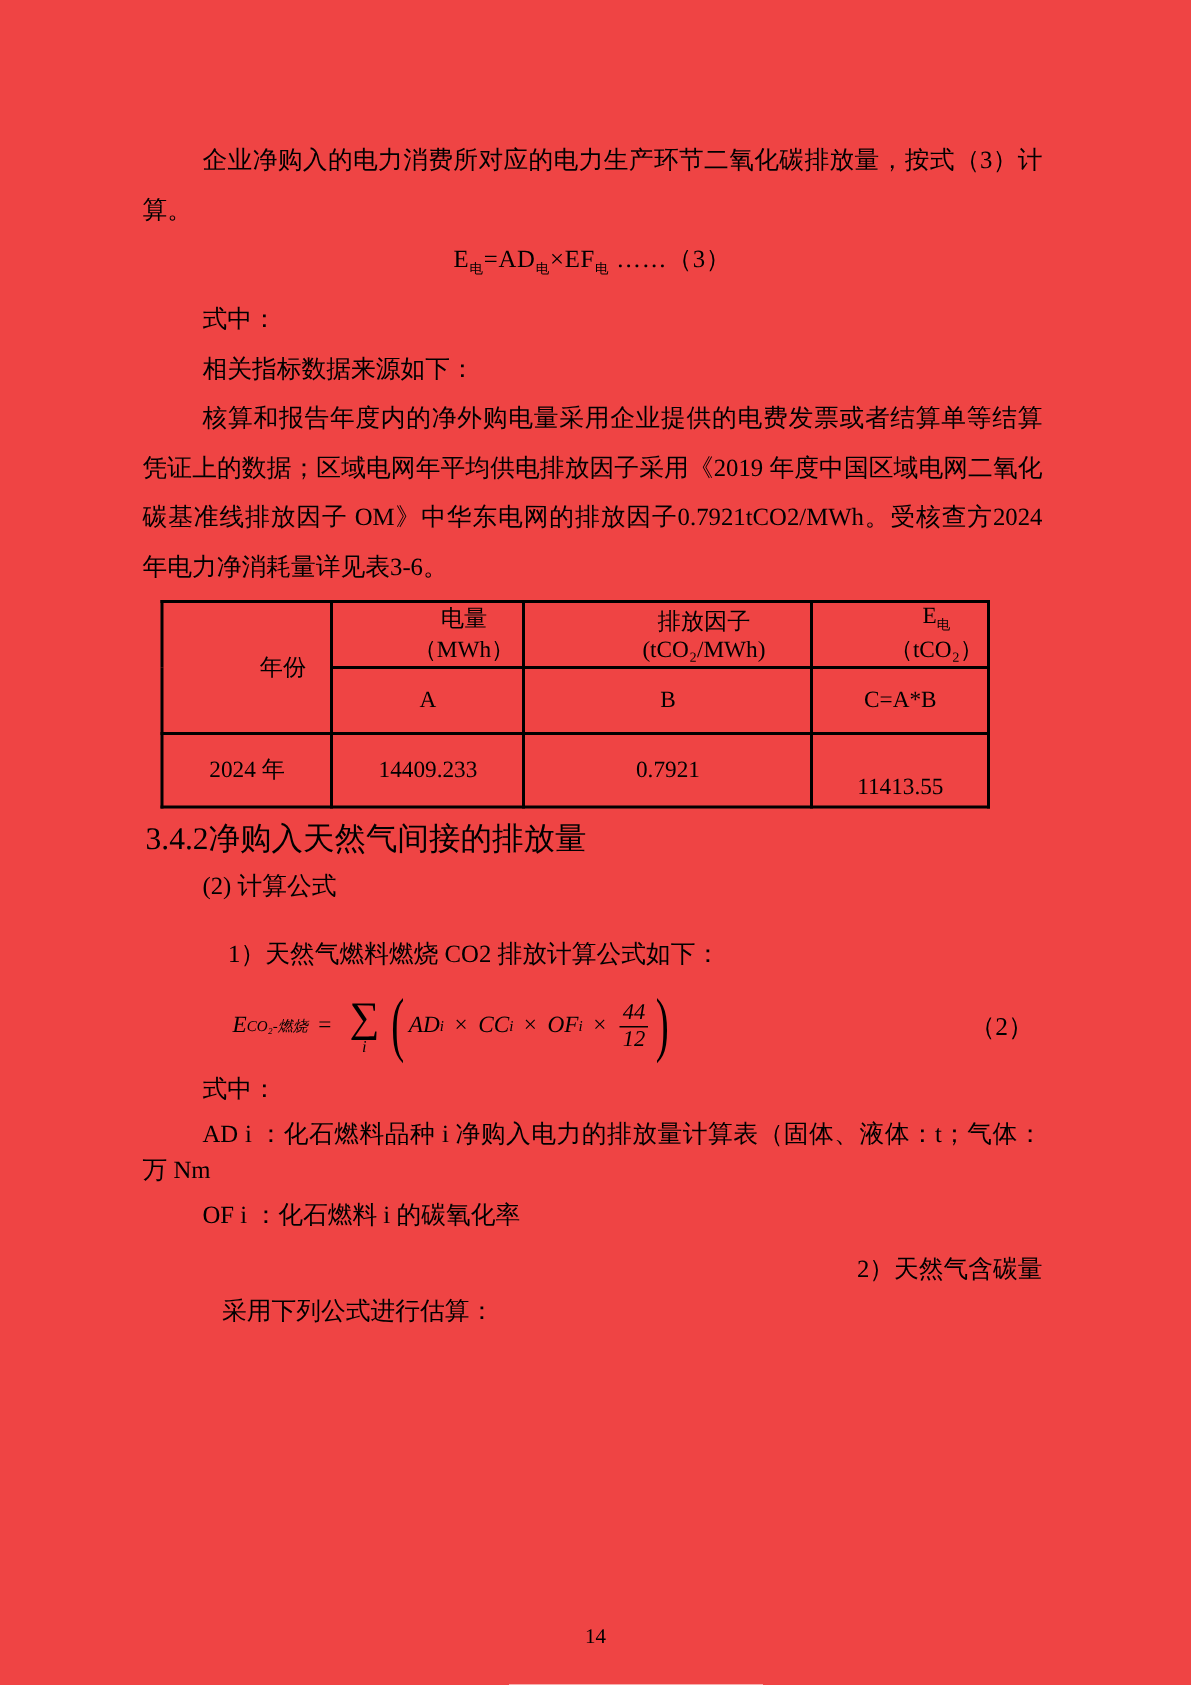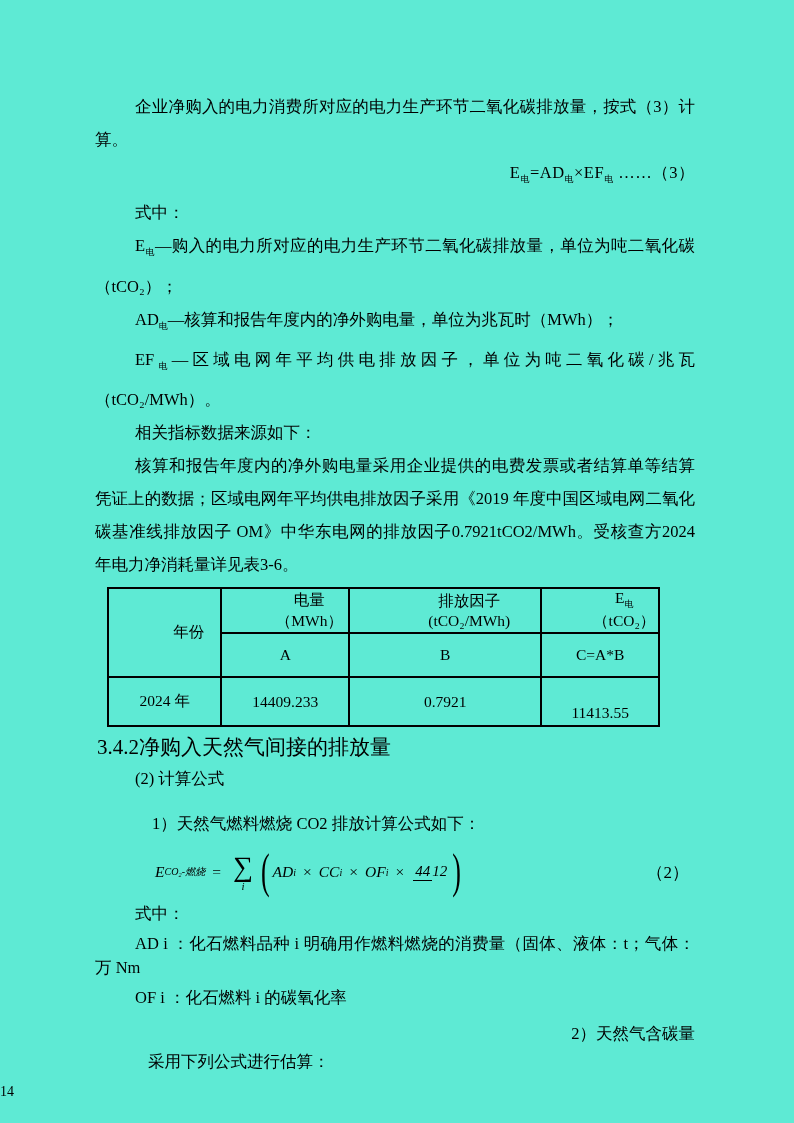--- a/index.html
+++ b/index.html
@@ -1,30 +1,30 @@
 <!DOCTYPE html>
 <html><head>
 <meta charset="utf-8">
 <style>
   html,body{margin:0;padding:0;background:#ffffff;}
   .page{
     position:relative;
     width:794px;height:1123px;
-    background:#5eead4;
+    background:#ef4444;
     font-family:"Liberation Serif","DejaVu Serif",serif;
     color:#000;
     overflow:hidden;
   }
   .content{
     position:absolute;left:95px;top:0;width:600px;padding-top:90px;
     font-size:16.5px;
   }
   .toppara{margin:0;line-height:33px;text-align:justify;}
   .indent{text-indent:40px;}
-  .formula3{line-height:33px;text-align:right;letter-spacing:.5px;}
+  .formula3{line-height:33px;text-align:center;letter-spacing:.5px;}
   .formula3 sub,.defs sub{font-size:9px;}
   .label-line{margin:0;line-height:33px;text-indent:40px;}
   .table-title{margin-top:2px;line-height:24px;text-align:center;font-size:16px;}
   table.t36{
     border-collapse:collapse;
     margin-left:12px;margin-top:6px;
     width:553px;
     table-layout:fixed;
     font-size:15.5px;
   }
@@ -52,51 +52,46 @@
     font-size:15.5px;
   }
   .mvar{font-style:italic;font-family:"Liberation Serif","DejaVu Serif",serif;}
   .msub{font-style:italic;font-size:10px;}
   .lhs-sub{font-style:italic;font-size:10px;}
   .mop{font-style:normal;margin:0 7px;}
   .sigma-wrap{display:inline-flex;flex-direction:column;align-items:center;line-height:1;margin:0 5px;}
   .sigma{font-size:28px;}
   .sigma-sub{font-size:11px;font-style:italic;margin-top:0px;}
   .bigparen{display:inline-block;font-size:26px;line-height:1;transform:scaleY(1.85);margin:0 3px;font-weight:400;}
-  .frac{display:inline-flex;flex-direction:row;font-style:italic;line-height:1.15;font-size:15px;margin:0 2px;}
+  .frac{display:inline-flex;flex-direction:column;align-items:center;font-style:italic;line-height:1.15;font-size:15px;margin:0 2px;}
   .frac .num{border-bottom:1px solid #000;padding:0 2px;}
   .f2tag{margin-left:auto;margin-right:6px;font-size:17px;font-style:normal;}
   .shizhong2{margin:2px 0 0 40px;line-height:24px;}
   .fueldef{margin:6px 0 0 0;line-height:24px;text-align:justify;text-indent:40px;}
   .subitem2{margin:12px 0 0 57px;line-height:24px;text-align:right;}
   .estimate{margin:4px 0 0 53px;line-height:24px;}
   .pagenum{
     position:absolute;left:0;top:1084px;width:794px;
-    text-align:left;font-size:14px;
+    text-align:center;font-size:14px;
   }
 </style>
 </head>
 <body>
 
 <div class="page">
   <div class="content">
 
     <p class="toppara indent">企业净购入的电力消费所对应的电力生产环节二氧化碳排放量，按式（3）计算。</p>
 
     <div class="formula3">
       <span>E</span><sub>电</sub><span>=AD</span><sub>电</sub><span>×EF</span><sub>电</sub><span> ……（3）</span>
     </div>
 
     <p class="label-line">式中：</p>
 
-    <div class="defs">
-      <p class="toppara indent"><span>E</span><sub>电</sub><span>—购入的电力所对应的电力生产环节二氧化碳排放量，单位为吨二氧化碳（tCO₂）；</span></p>
-      <p class="toppara indent"><span>AD</span><sub>电</sub><span>—核算和报告年度内的净外购电量，单位为兆瓦时（MWh）；</span></p>
-      <p class="toppara indent"><span>EF</span><sub>电</sub><span>—区域电网年平均供电排放因子，单位为吨二氧化碳/兆瓦（tCO₂/MWh）。</span></p>
-    </div>
 
     <p class="label-line">相关指标数据来源如下：</p>
 
     <p class="toppara indent">核算和报告年度内的净外购电量采用企业提供的电费发票或者结算单等结算凭证上的数据；区域电网年平均供电排放因子采用《2019 年度中国区域电网二氧化碳基准线排放因子 OM》中华东电网的排放因子0.7921tCO2/MWh。受核查方2024年电力净消耗量详见表3-6。</p>
 
 
     <table class="t36">
       <tbody>
           <tr class="h1">
         <td class="c0" rowspan="2">年份</td>
@@ -145,21 +140,21 @@
       <span class="frac">
         <span class="num">44</span>
         <span class="den">12</span>
       </span>
       <span class="bigparen">)</span>
       <span class="f2tag">（2）</span>
     </div>
 
     <p class="shizhong2">式中：</p>
 
-    <p class="fueldef">AD i ：化石燃料品种 i 明确用作燃料燃烧的消费量（固体、液体：t；气体：万 Nm</p>
+    <p class="fueldef">AD i ：化石燃料品种 i 净购入电力的排放量计算表（固体、液体：t；气体：万 Nm</p>
     <p class="fueldef">OF i ：化石燃料 i 的碳氧化率</p>
 
     <p class="subitem2">2）天然气含碳量</p>
 
     <p class="estimate">采用下列公式进行估算：</p>
 
   </div>
 
   <div class="pagenum">14</div>
 </div>

